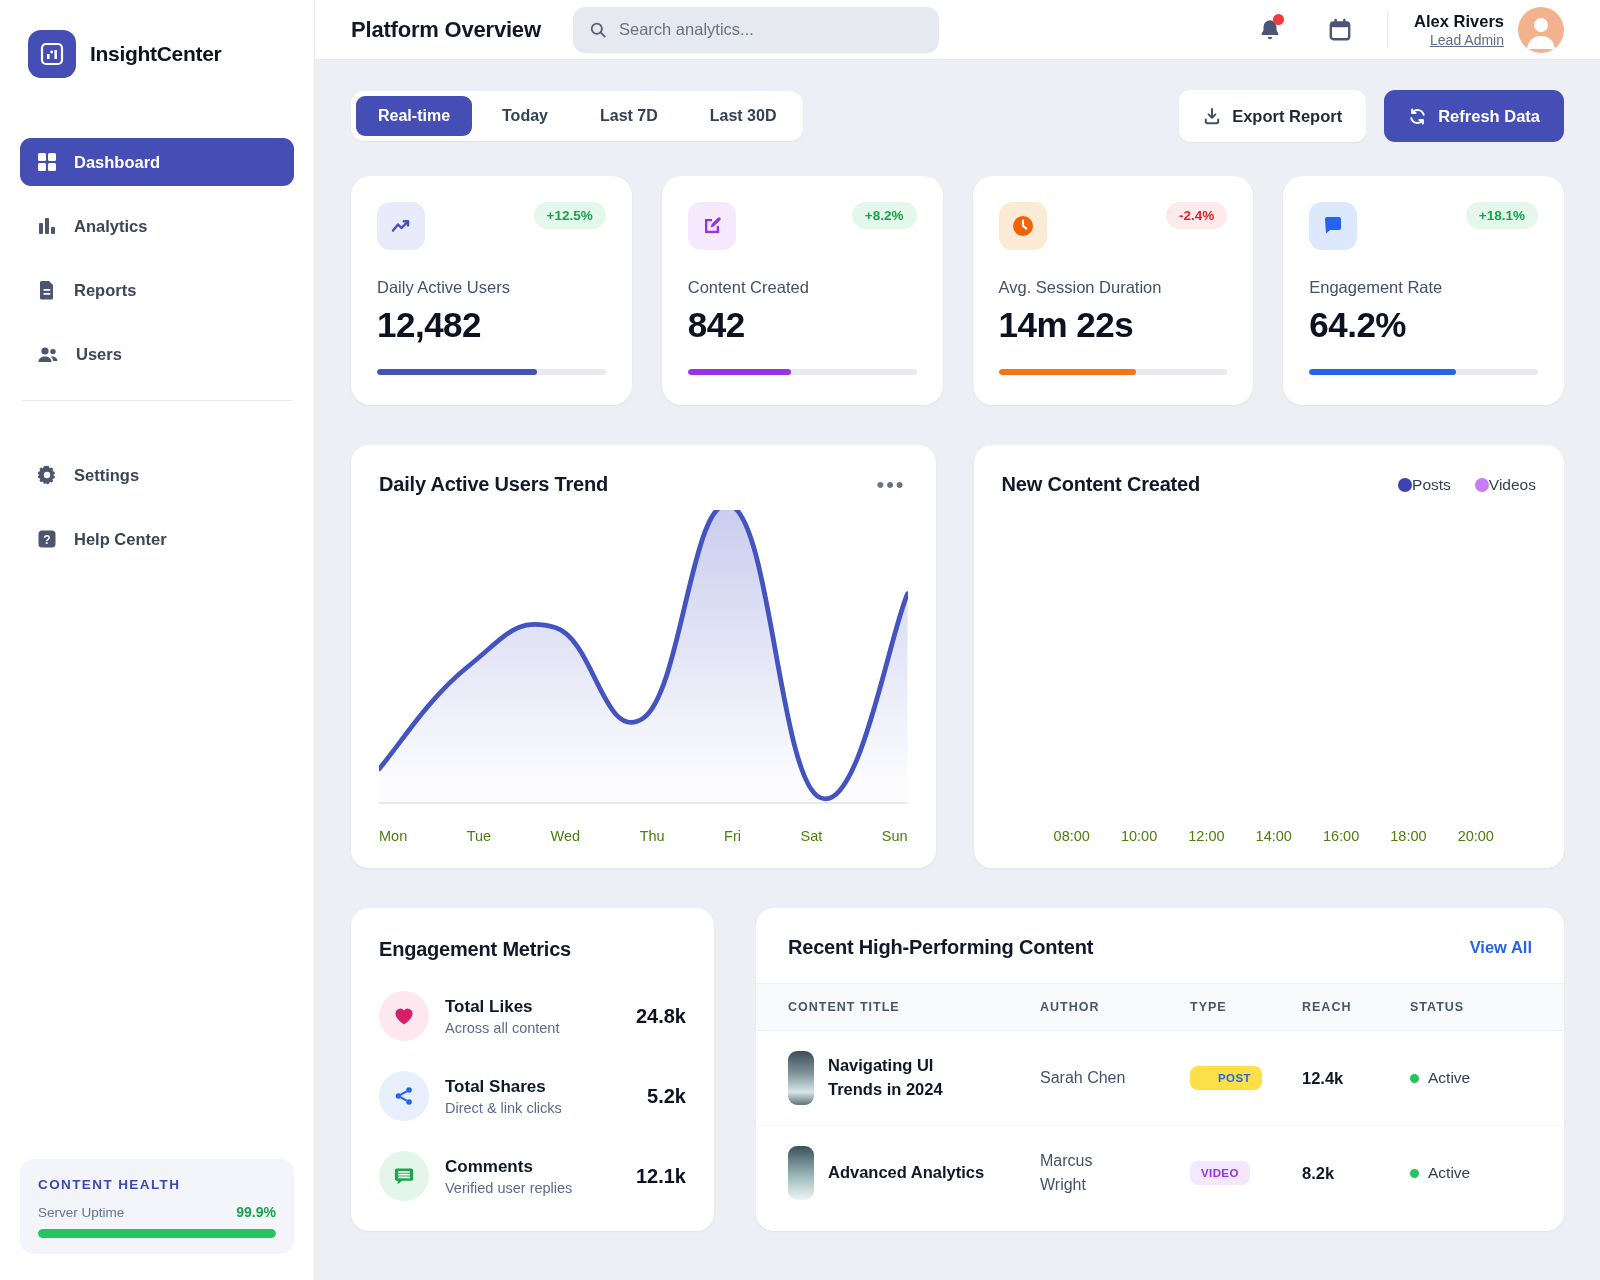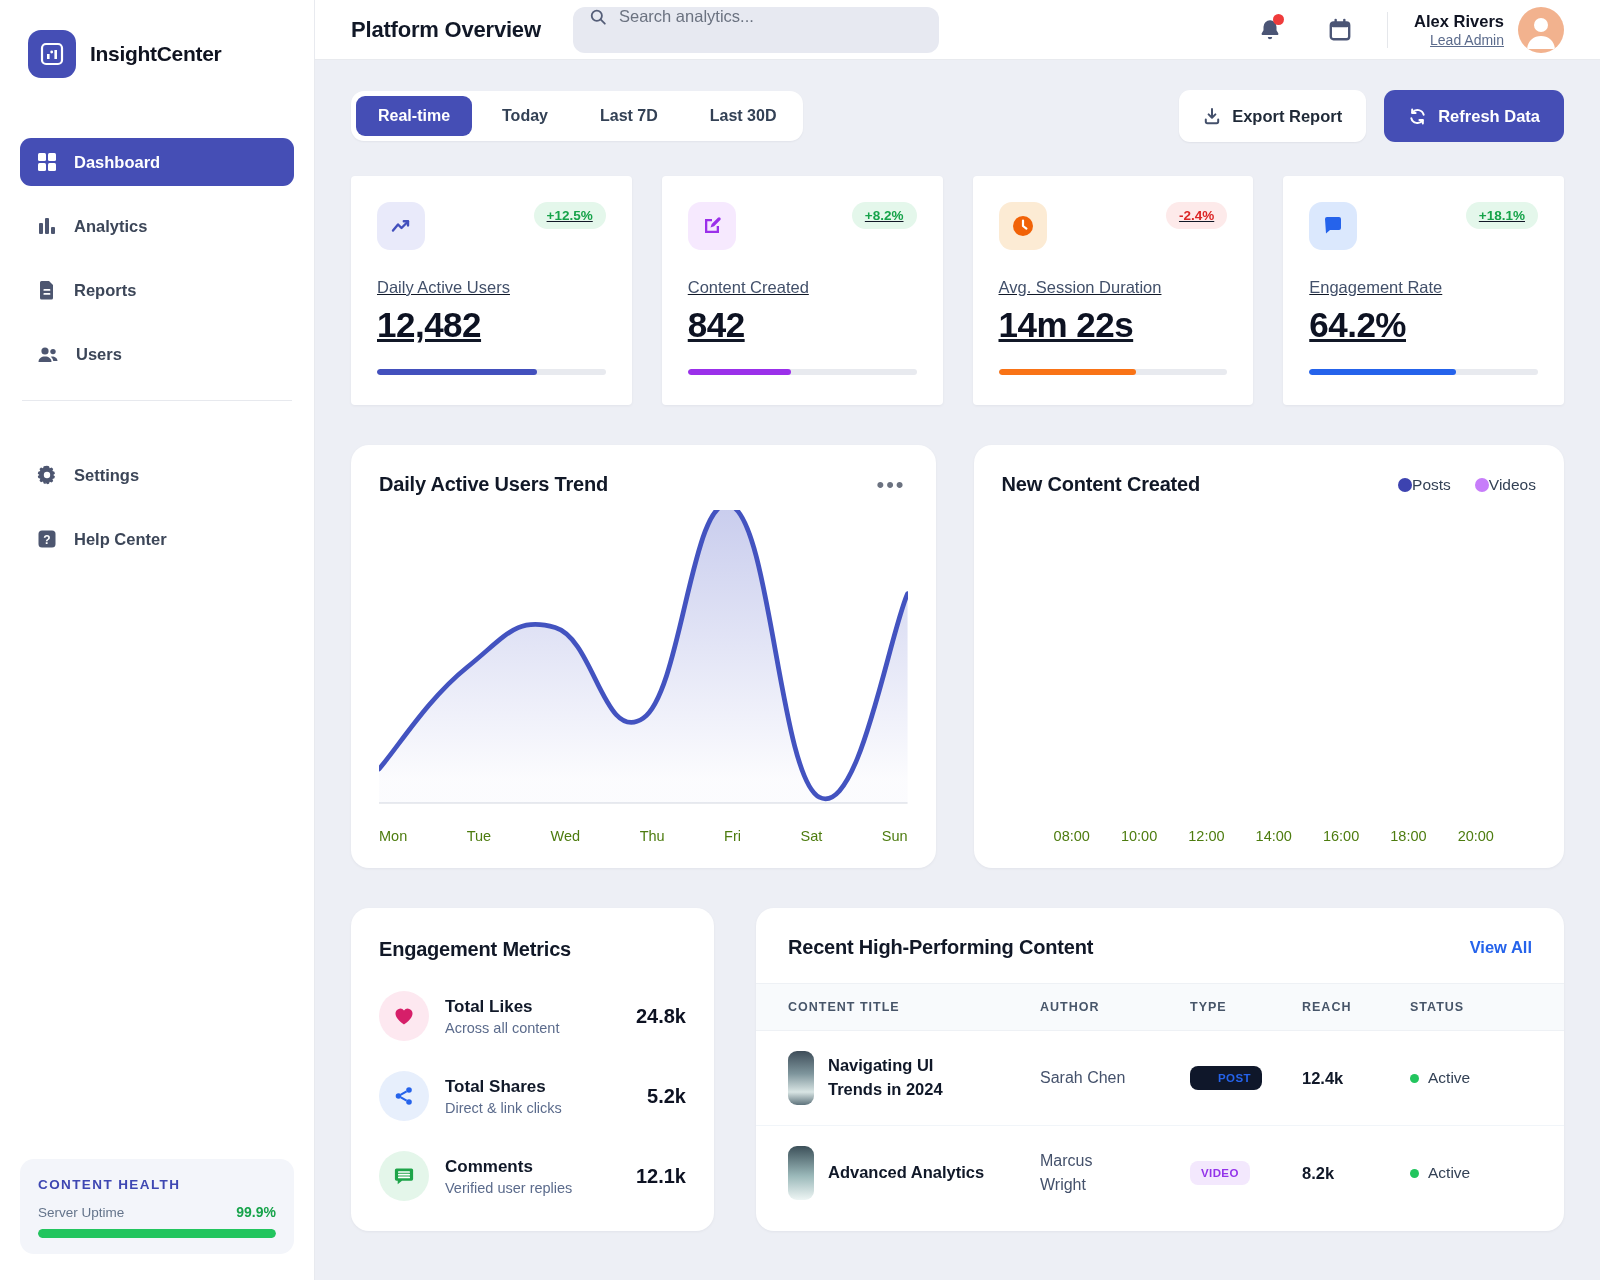--- a/index.html
+++ b/index.html
@@ -24,21 +24,21 @@
   .health-row { display:flex; justify-content:space-between; align-items:baseline; margin-top:12px; }
   .health-label { font-size:13.5px; color:#64748b; }
   .health-value { font-size:14px; font-weight:800; color:#16a34a; }
   .health-track { height:9px; border-radius:5px; background:#dfe3ea; margin-top:9px; overflow:hidden; }
   .health-fill { height:100%; border-radius:5px; background:#22c55e; }
 
   
   .main { flex:1; display:flex; flex-direction:column; min-width:0; }
   .topbar { height:60px; background:#ffffff; border-bottom:1px solid #e8eaee; display:flex; align-items:center; padding:12px 36px; }
   .page-title { font-size:22px; font-weight:800; letter-spacing:-0.2px; }
-  .search-box { margin-left:32px; width:366px; height:46px; background:#e7e9f1; border-radius:12px; display:flex; align-items:flex-start; gap:12px; padding:0 16px; }
+  .search-box { margin-left:32px; width:366px; height:46px; background:#e7e9f1; border-radius:12px; display:flex; align-items:center; gap:12px; padding:0 16px; }
   .search-box input { border:none; outline:none; background:transparent; font-size:16.5px; color:#1f2937; width:100%; font-family:"Liberation Sans",sans-serif; }
   .search-box input::placeholder { color:#6b7280; }
   .top-actions { margin-left:auto; display:flex; align-items:center; }
   .icon-btn { position:relative; width:34px; height:34px; display:flex; align-items:center; justify-content:center; cursor:pointer; }
   .icon-btn + .icon-btn { margin-left:36px; }
   .notif-dot { position:absolute; top:1px; right:3px; width:11px; height:11px; border-radius:50%; background:#ef3b3b; }
   .top-divider { width:1px; height:36px; background:#e5e7eb; margin:0 26px 0 30px; }
   .user-meta { text-align:right; margin-right:14px; }
   .user-name { font-size:16.5px; font-weight:800; color:#101423; }
   .user-role { font-size:14px; color:#5b6b8c; margin-top:1px;text-decoration:underline; }
@@ -51,21 +51,21 @@
   .tab-group { background:#ffffff; border-radius:13px; padding:5px; display:flex; gap:8px; box-shadow:0 1px 2px rgba(15,23,42,0.05); }
   .tab { padding:11px 22px; border-radius:9px; font-size:16px; font-weight:600; color:#334155; cursor:pointer; }
   .tab.active { background:#454eb5; color:#ffffff; }
   .control-buttons { margin-left:auto; display:flex; gap:18px; }
   .btn { display:flex; align-items:center; gap:11px; height:52px; padding:16px 24px; border-radius:11px; font-size:16.5px; font-weight:700; cursor:pointer; border:none; font-family:"Liberation Sans",sans-serif; }
   .btn-light { background:#ffffff; color:#1f2937; box-shadow:0 1px 2px rgba(15,23,42,0.06); }
   .btn-primary { background:#454eb5; color:#ffffff; }
 
   
   .stats-grid { display:grid; grid-template-columns:repeat(4,1fr); gap:30px; margin-top:34px; }
-  .stat-card { background:#ffffff; border-radius:4px; padding:26px 26px 30px; box-shadow:0 1px 3px rgba(15,23,42,0.05);text-decoration:underline; }
+  .stat-card { background:#ffffff; border-radius:20px; padding:26px 26px 30px; box-shadow:0 1px 3px rgba(15,23,42,0.05); }
   .stat-head { display:flex; justify-content:space-between; align-items:flex-start; }
   .stat-icon { width:48px; height:48px; border-radius:13px; display:flex; align-items:center; justify-content:center; }
   .delta-badge { font-size:13.5px; font-weight:700; color:#16a34a; background:#e4f7eb; border-radius:999px; padding:6px 13px; }
   .delta-badge.down { color:#dc2626; background:#fdeaea; }
   .stat-label { margin-top:28px; font-size:16.5px; color:#42506a; }
   .stat-value { margin-top:8px; font-size:35px; font-weight:800; letter-spacing:-0.5px; color:#0d1222; }
   .stat-track { margin-top:24px; height:6px; border-radius:3px; background:#e8eaef; overflow:hidden; }
   .stat-fill { height:100%; border-radius:3px; }
 
   
@@ -102,21 +102,21 @@
   .thead-band { display:grid; grid-template-columns:252px 150px 112px 108px 1fr; padding:16px 32px; background:#f8fafc; border-top:1px solid #eef1f5; border-bottom:1px solid #eef1f5; }
   .th { font-size:12.5px; font-weight:700; color:#475569; letter-spacing:1px; }
   .trow { display:grid; grid-template-columns:252px 150px 112px 108px 1fr; padding:20px 32px; align-items:center; border-bottom:1px solid #f1f5f9; }
   .title-cell { display:flex; align-items:center; gap:14px; }
   .thumb { width:26px; height:54px; border-radius:9px; flex:none; }
   .thumb-1 { background:linear-gradient(180deg,#3e4d59 0%,#7e959c 42%,#d9e5e4 76%,#5e737c 100%); }
   .thumb-2 { background:linear-gradient(180deg,#3c5059 0%,#9ab8b9 55%,#eef5f4 100%); }
   .row-title { font-size:16.5px; font-weight:700; color:#101828; line-height:1.45; max-width:160px; }
   .row-author { font-size:16px; color:#44516b; line-height:1.5; max-width:90px; }
   .type-badge { display:inline-block; font-size:11.5px; font-weight:700; letter-spacing:0.4px; padding:6px 11px; border-radius:8px; }
-  .type-badge.post { color:#2563eb; background:#0f172a;padding-left:28px; }
+  .type-badge.post { color:#2563eb; background:#fde047;padding-left:28px; }
   .type-badge.video { color:#9333ea; background:#f3e8fd; }
   .row-reach { font-size:16.5px; font-weight:700; color:#101828; }
   .status-cell { display:flex; align-items:center; gap:9px; font-size:15.5px; color:#334155; }
   .status-dot { width:9px; height:9px; border-radius:50%; background:#22c55e; }
 </style>
 </head>
 <body>
 
 <aside class="sidebar">
   <div class="logo-row">

